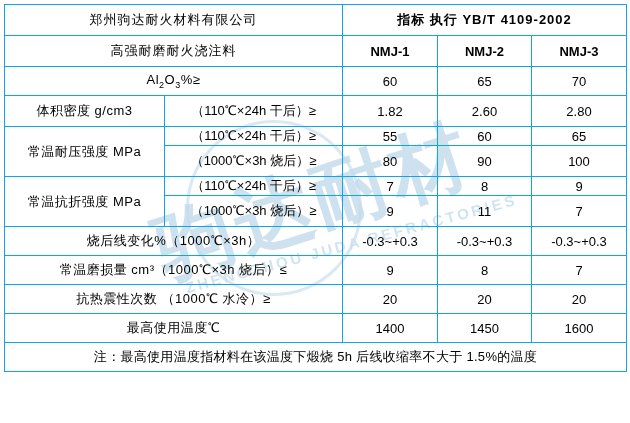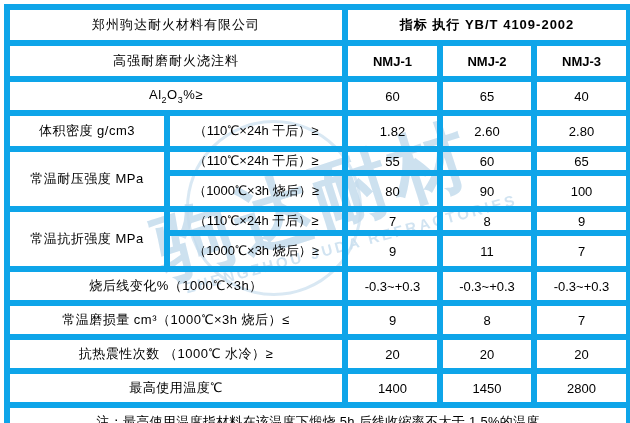--- a/index.html
+++ b/index.html
@@ -65,21 +65,21 @@
   table.main {
     position: absolute;
     left: 4px;
     top: 4px;
     width: 622px;
     border-collapse: collapse;
     table-layout: fixed;
     z-index: 3;
   }
   table.main td {
-    border: 6px solid #0ea5e9;
+    border: 1px solid #0ea5e9;
     text-align: center;
     vertical-align: middle;
     font-size: 13px;
     padding: 0 2px;
     background: transparent;
   }
   .h-title {
     font-size: 14.5px;
     font-weight: normal;
     letter-spacing: 1px;
@@ -143,21 +143,21 @@
         <td colspan="2" class="h-title" style="height:30px">高强耐磨耐火浇注料</td>
         <td class="colhead">NMJ-1</td>
         <td class="colhead">NMJ-2</td>
         <td class="colhead">NMJ-3</td>
       </tr>
 
       <tr>
         <td colspan="2" class="rowlabel" style="height:28px">Al<sub class="sub">2</sub>O<sub class="sub">3</sub>%≥</td>
         <td class="num">60</td>
         <td class="num">65</td>
-        <td class="num">40</td>
+        <td class="num">70</td>
       </tr>
 
       <tr>
         <td class="rowlabel" style="height:30px">体积密度 g/cm3</td>
         <td class="cond">（110℃×24h 干后）≥</td>
         <td class="num">1.82</td>
         <td class="num">2.60</td>
         <td class="num">2.80</td>
       </tr>
 
@@ -207,21 +207,21 @@
         <td colspan="2" class="rowlabel" style="height:28px">抗热震性次数 （1000℃ 水冷）≥</td>
         <td class="num">20</td>
         <td class="num">20</td>
         <td class="num">20</td>
       </tr>
 
       <tr>
         <td colspan="2" class="rowlabel" style="height:28px">最高使用温度℃</td>
         <td class="num">1400</td>
         <td class="num">1450</td>
-        <td class="num">2800</td>
+        <td class="num">1600</td>
       </tr>
 
       <tr>
         <td colspan="5" class="note" style="height:28px">注：最高使用温度指材料在该温度下煅烧 5h 后线收缩率不大于 1.5%的温度</td>
       </tr>
     </tbody>
   </table>
 </div>
 
 </body></html>

